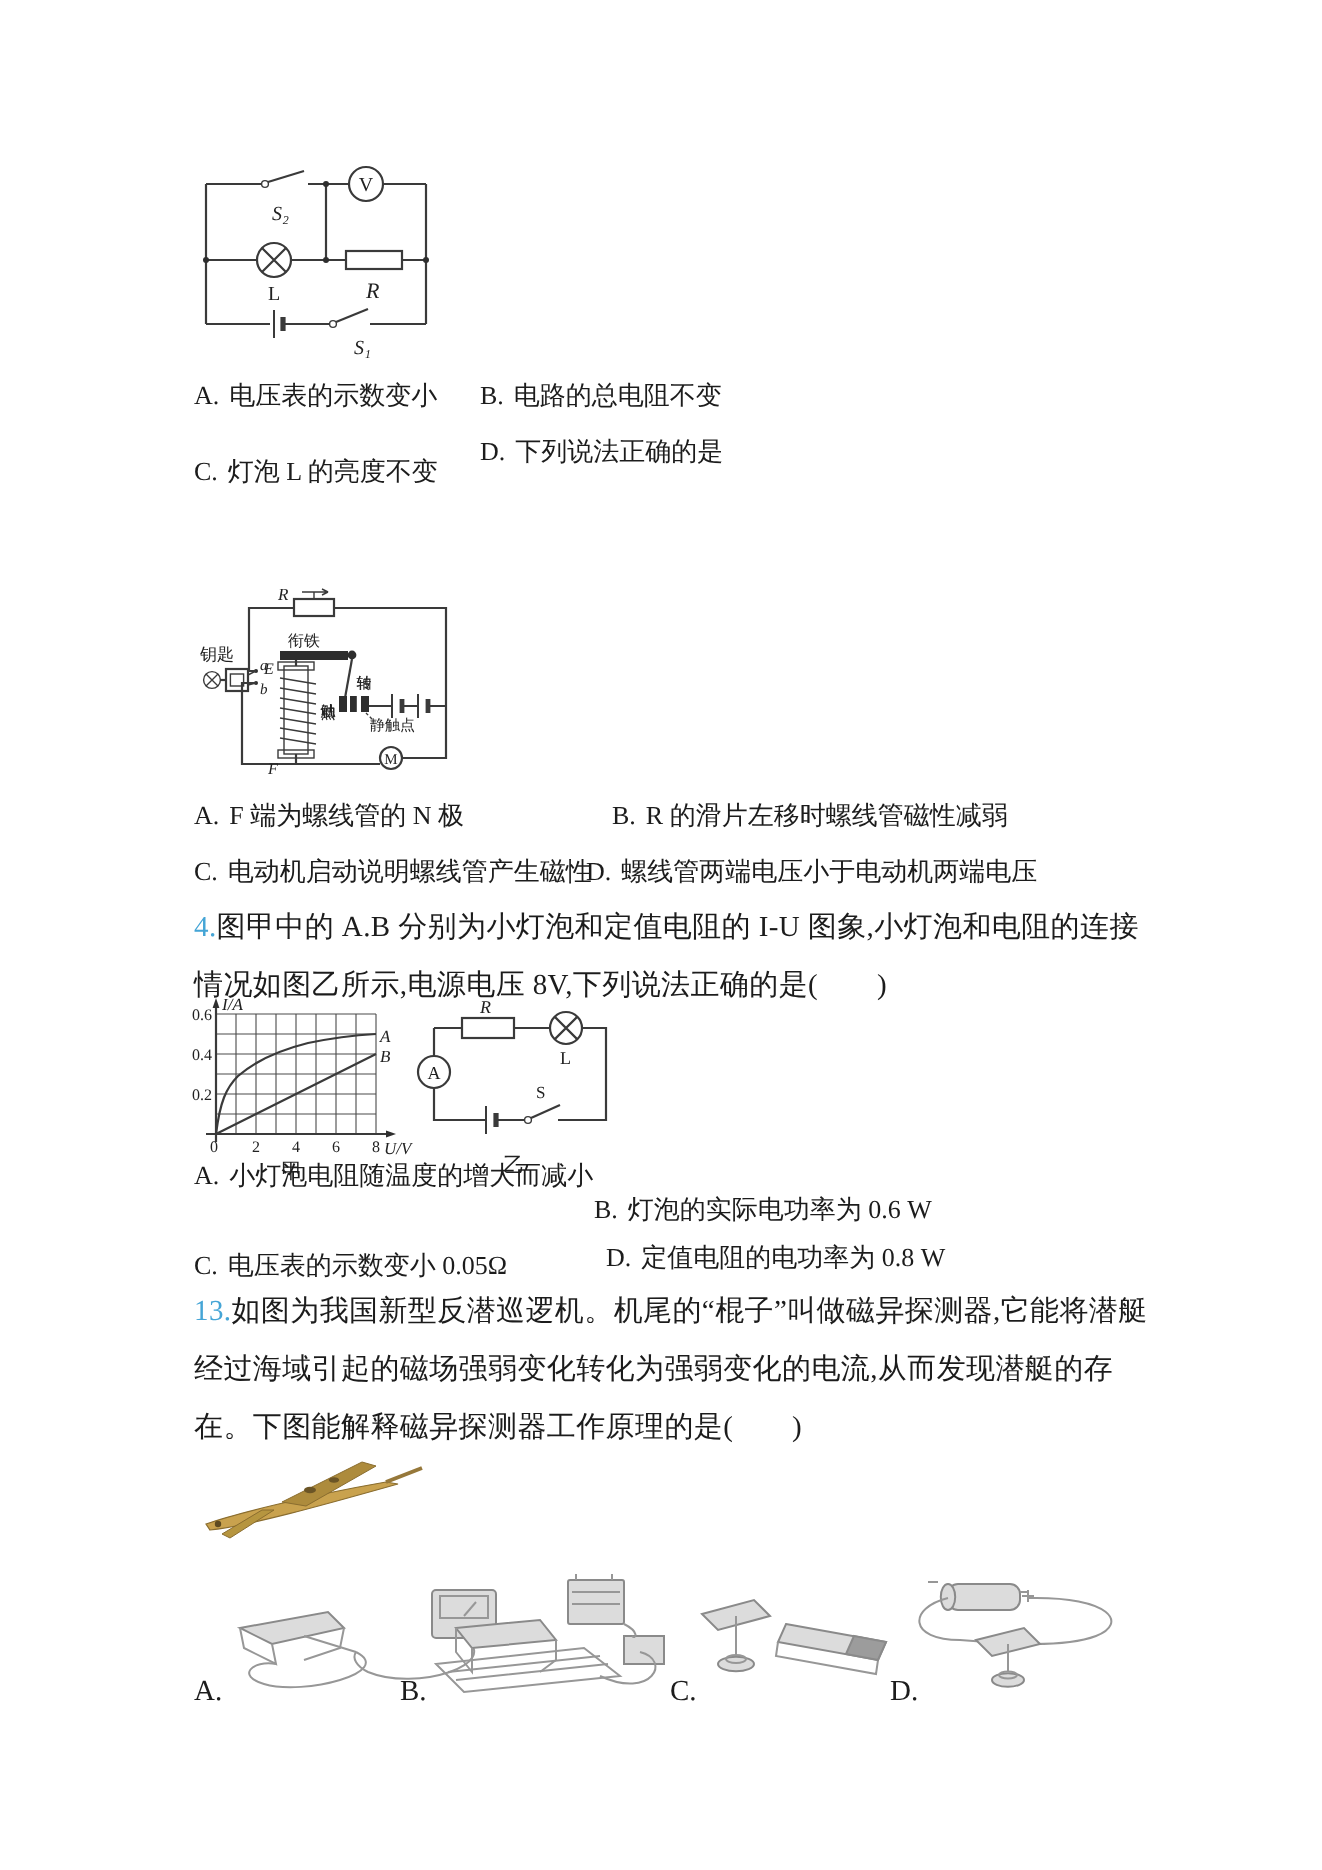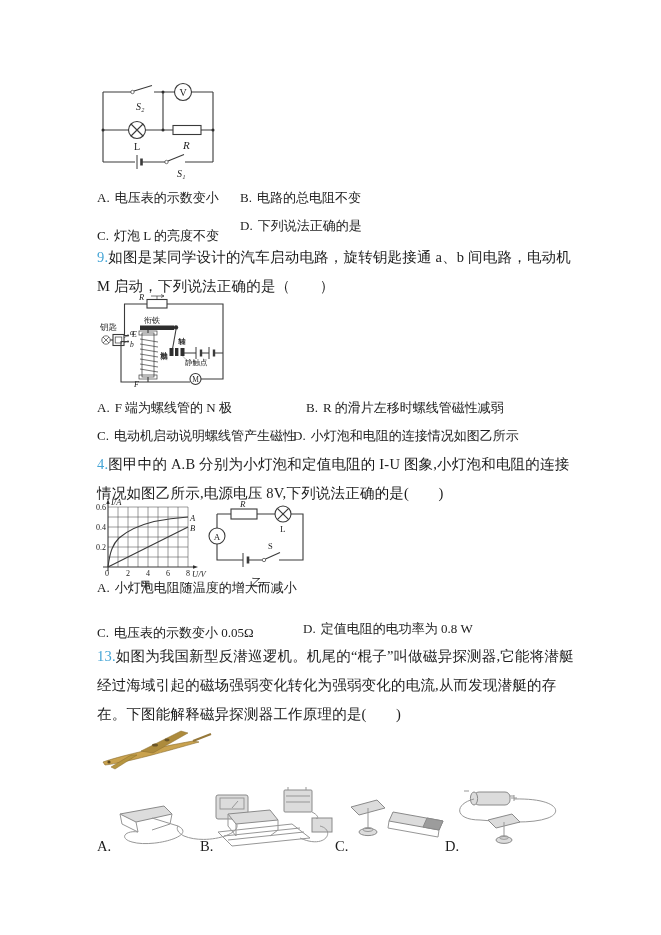--- a/index.html
+++ b/index.html
@@ -62,21 +62,20 @@
     <text x="39" y="68" font-size="10">L</text>
     <text x="88" y="67" font-size="11" font-style="italic">R</text>
     <text x="82" y="95" font-size="10" font-style="italic">S₁</text>
   </svg>
 
   <span class="opt" style="left:97px;top:189px"><span class="k">A.</span><span>电压表的示数变小</span></span>
   <span class="opt" style="left:240px;top:189px"><span class="k">B.</span><span>电路的总电阻不变</span></span>
   <span class="opt" style="left:97px;top:227px"><span class="k">C.</span><span>灯泡 L 的亮度不变</span></span>
   <span class="opt" style="left:240px;top:217px"><span class="k">D.</span><span>下列说法正确的是</span></span>
 
-  <div class="para" style="left:97px;top:243px"><span class="qnum">9.</span><span>如图是某同学设计的汽车启动电路，旋转钥匙接通 a、b 间电路，电动机 M 启动，下列说法正确的是（　　）</span></div>
 
   <svg style="left:100px;top:291px" width="130" height="102" viewBox="0 0 130 102">
     <g>
       <circle class="thin" cx="6" cy="49" r="4.2"></circle>
       <path class="thin" d="M3,46 L9,52 M9,46 L3,52"></path>
       <path class="wire" d="M10.2,49 H13"></path>
       <rect class="wire" x="13" y="43.5" width="11" height="11"></rect>
       <rect class="thin" x="15.2" y="46" width="6.6" height="6"></rect>
       <path class="thin" d="M24,46.5 L28,44.5 M24,51.5 L28,50.5"></path>
       <circle cx="28" cy="44.5" r="1" class="dark"></circle>
@@ -134,21 +133,21 @@
 
     <g>
       <circle class="wire" cx="95.5" cy="88" r="5.5"></circle>
       <text x="95.5" y="91" font-size="7.5" text-anchor="middle">M</text>
     </g>
   </svg>
 
   <span class="opt" style="left:97px;top:399px"><span class="k">A.</span><span>F 端为螺线管的 N 极</span></span>
   <span class="opt" style="left:306px;top:399px"><span class="k">B.</span><span>R 的滑片左移时螺线管磁性减弱</span></span>
   <span class="opt" style="left:97px;top:427px"><span class="k">C.</span><span>电动机启动说明螺线管产生磁性</span></span>
-  <span class="opt" style="left:293px;top:427px"><span class="k">D.</span><span>小灯泡和电阻的连接情况如图乙所示</span></span>
+  <span class="opt" style="left:293px;top:427px"><span class="k">D.</span><span>螺线管两端电压小于电动机两端电压</span></span>
 
   <div class="para" style="left:97px;top:450px"><span class="qnum">4.</span><span>图甲中的 A.B 分别为小灯泡和定值电阻的 I-U 图象,小灯泡和电阻的连接情况如图乙所示,电源电压 8V,下列说法正确的是(　　)</span></div>
 
   <svg style="left:92px;top:497px" width="114" height="94" viewBox="0 0 114 94">
     <path class="grid" d="M26,10 V70 M36,10 V70 M46,10 V70 M56,10 V70 M66,10 V70 M76,10 V70 M86,10 V70 M96,10 V70 M16,10 H96 M16,20 H96 M16,30 H96 M16,40 H96 M16,50 H96 M16,60 H96"></path>
     <g>
       <path class="wire" d="M16,74 V5 M11,70 H103"></path>
       <path class="dark" d="M16,2 L14.3,7 L17.7,7 Z"></path>
       <path class="dark" d="M106,70 L101,68.3 L101,71.7 Z"></path>
     </g>
@@ -192,20 +191,21 @@
     </g>
     <g>
       <circle class="thin" cx="57" cy="62" r="1.7"></circle>
       <path class="wire" d="M58.5,61 L73,54.5"></path>
     </g>
     <text x="61" y="51" font-size="8.5">S</text>
     <text x="50" y="88" font-size="10.5" text-anchor="middle">乙</text>
   </svg>
 
   <span class="opt" style="left:97px;top:579px"><span class="k">A.</span><span>小灯泡电阻随温度的增大而减小</span></span>
+  <span class="opt" style="left:297px;top:596px"><span class="k">B.</span><span>灯泡的实际电功率为 0.6 W</span></span>
   <span class="opt" style="left:97px;top:624px"><span class="k">C.</span><span>电压表的示数变小 0.05Ω</span></span>
   <span class="opt" style="left:303px;top:620px"><span class="k">D.</span><span>定值电阻的电功率为 0.8 W</span></span>
 
   <div class="para" style="left:97px;top:642px"><span class="qnum">13.</span><span>如图为我国新型反潜巡逻机。机尾的“棍子”叫做磁异探测器,它能将潜艇经过海域引起的磁场强弱变化转化为强弱变化的电流,从而发现潜艇的存在。下图能解释磁异探测器工作原理的是(　　)</span></div>
 
   <svg style="left:95px;top:722px" width="122" height="58" viewBox="0 0 122 58">
     <path d="M8,40 C22,35 58,26 98,19 L104,20 C72,29 30,41 10,43 Z" fill="#c9a24e" stroke="#8a6d2f" stroke-width="0.6"></path>
     <path d="M46,29 L86,9 L93,11 L58,31 Z" fill="#ad8b3c" stroke="#8a6d2f" stroke-width="0.5"></path>
     <path d="M42,33 L20,47 L16,45 L36,33 Z" fill="#b6953f" stroke="#8a6d2f" stroke-width="0.5"></path>
     <path d="M98,19 L116,12" stroke="#96783a" stroke-width="2"></path>

